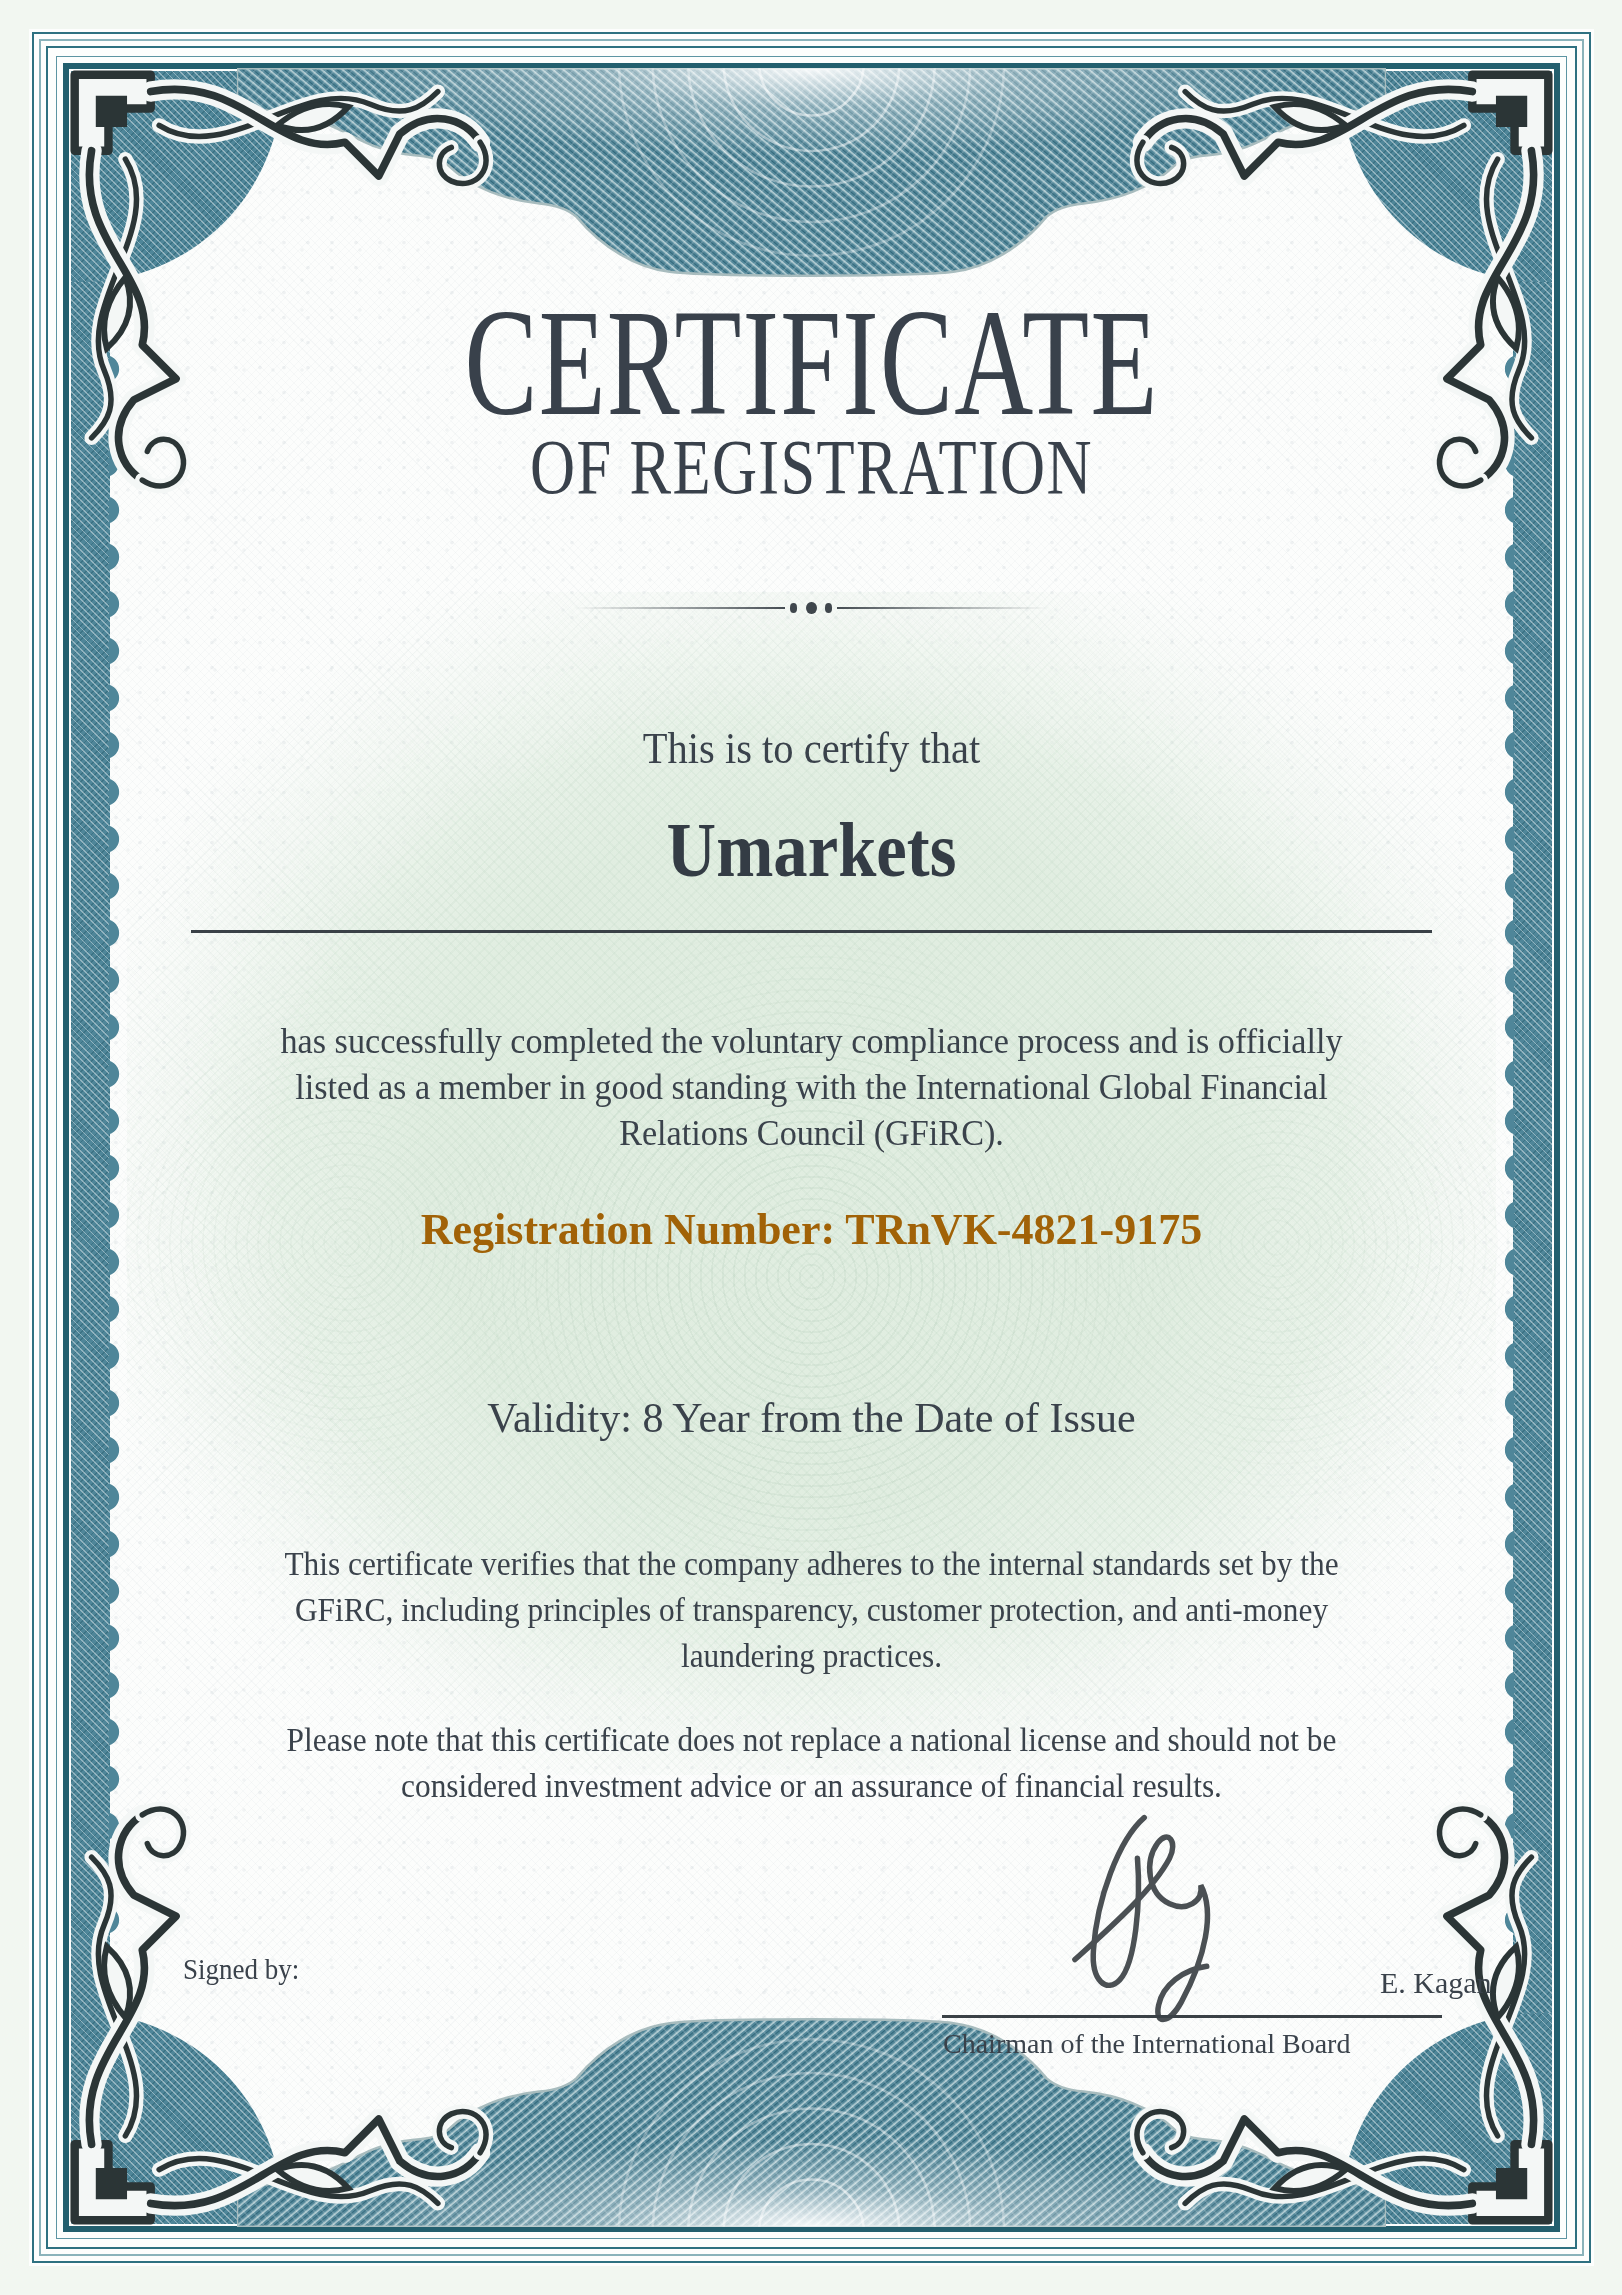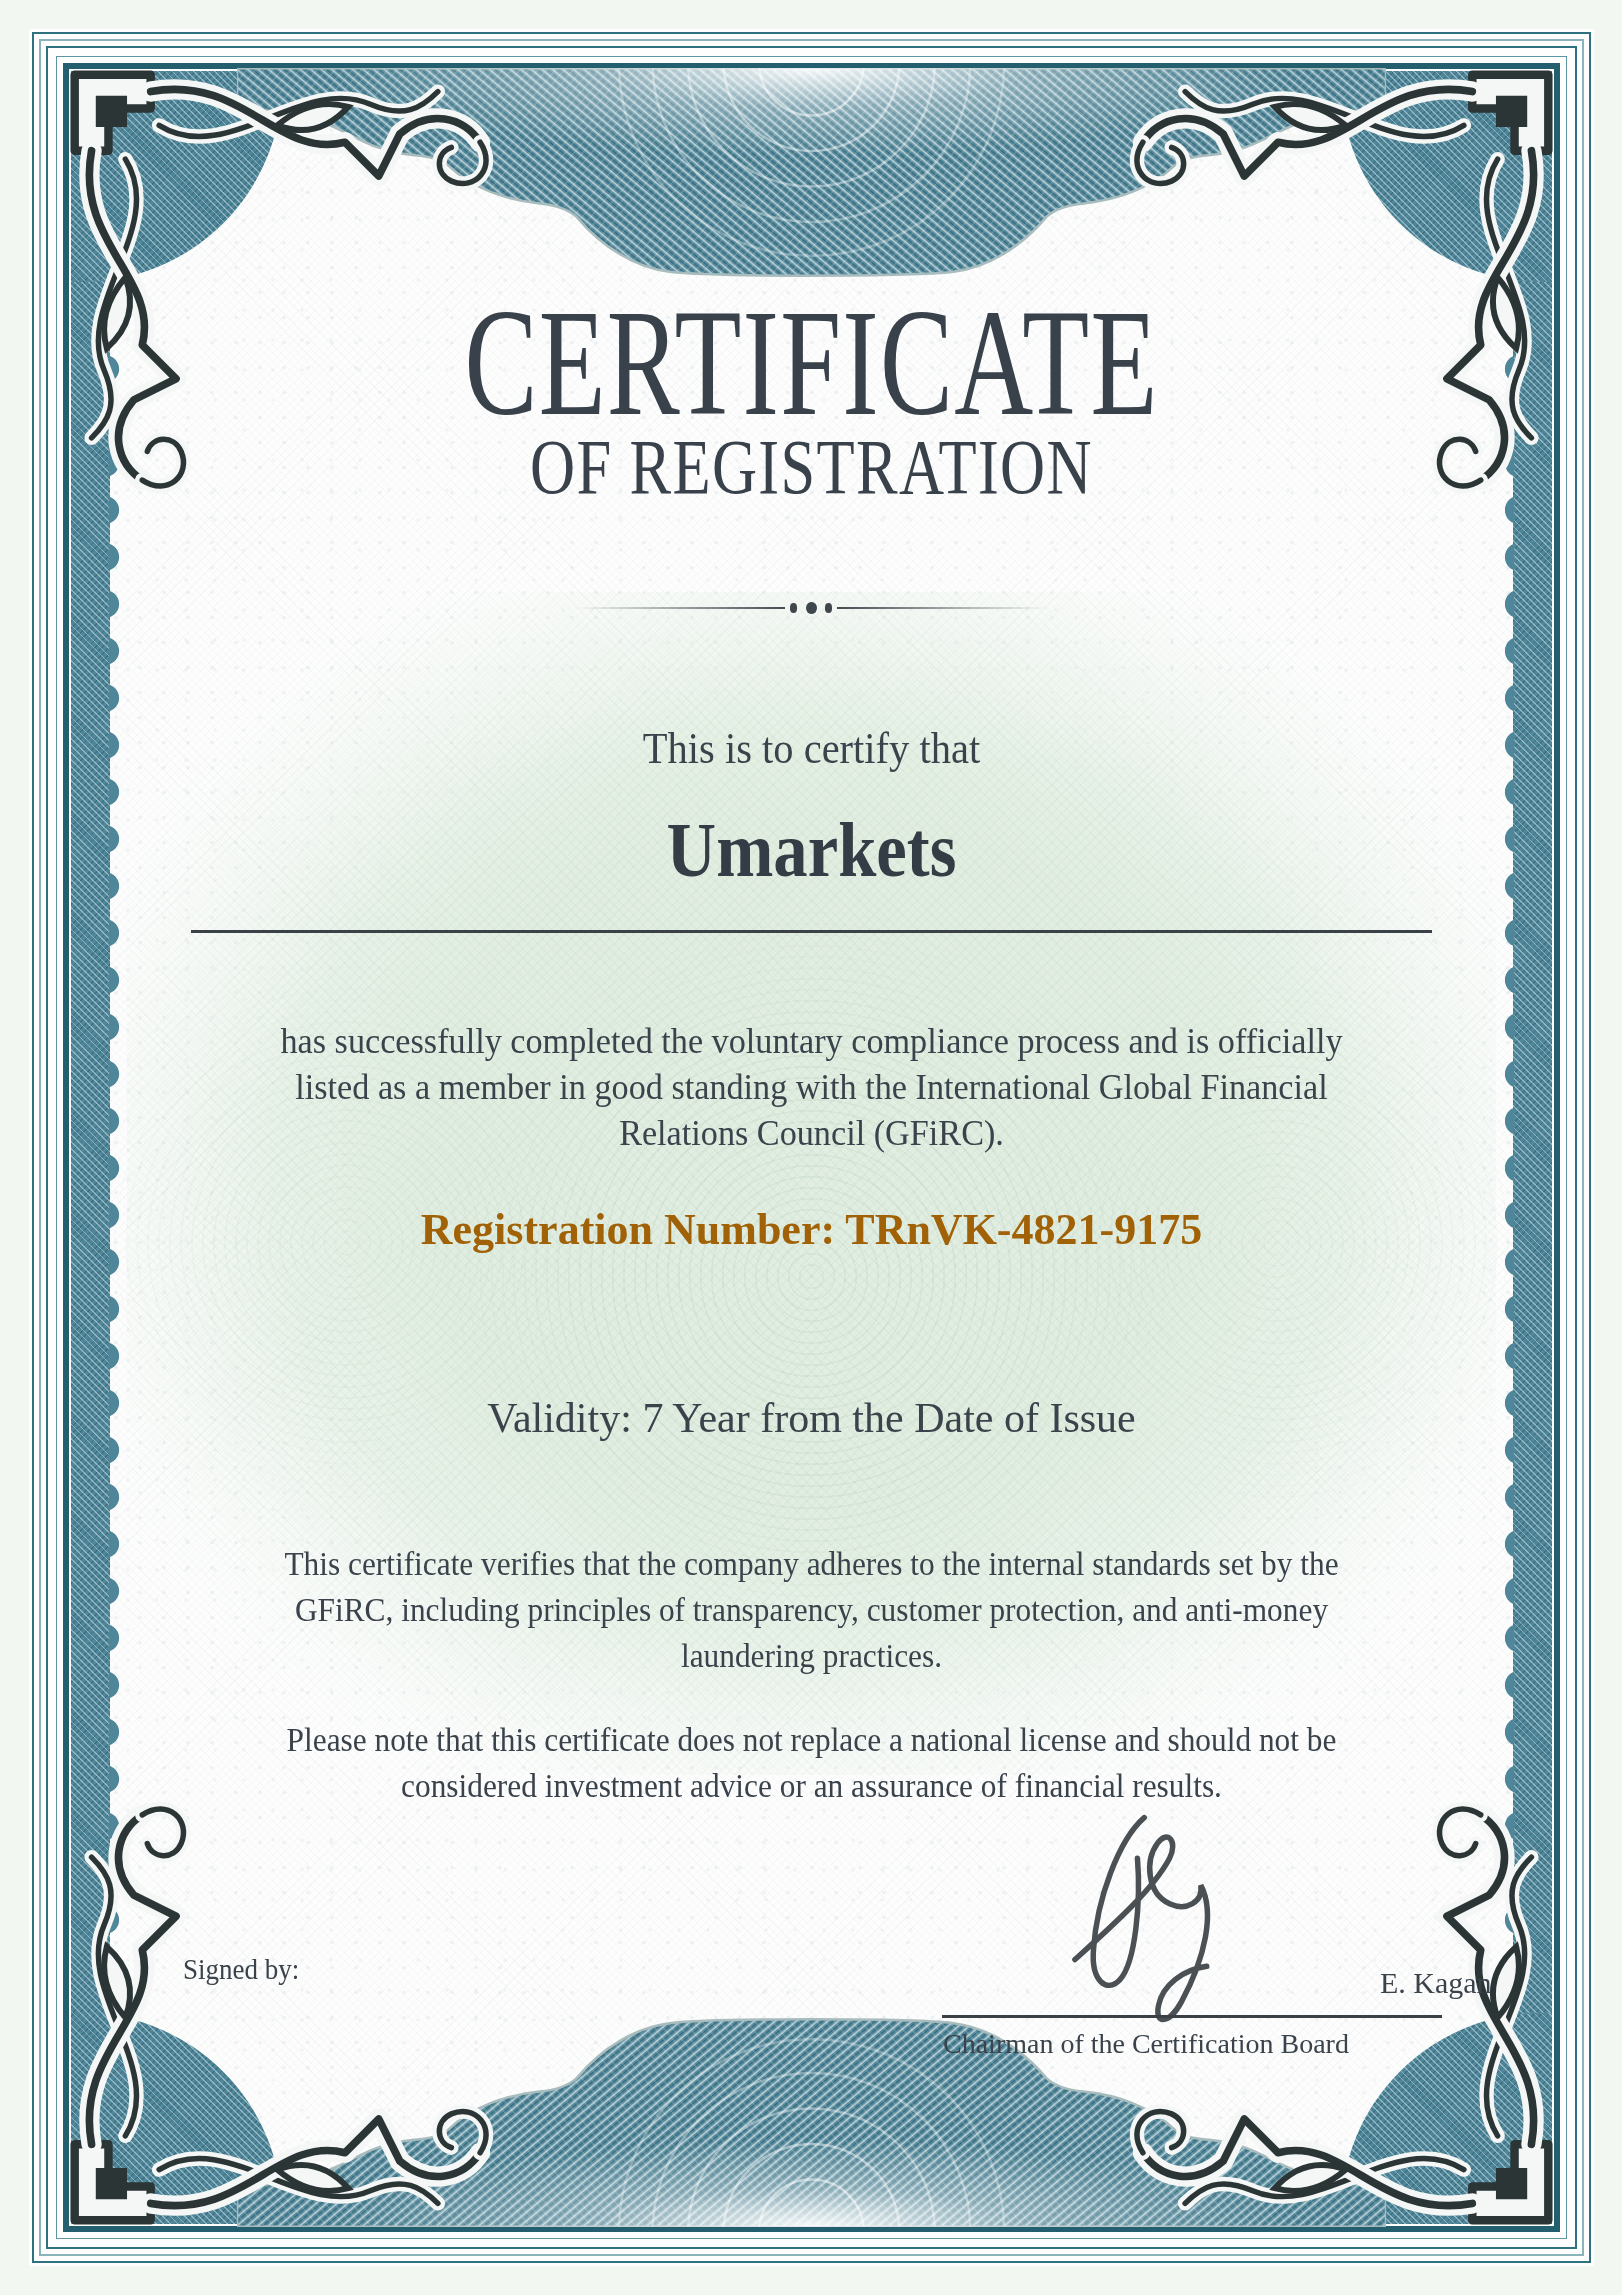--- a/index.html
+++ b/index.html
@@ -250,30 +250,30 @@
     <div class="dline dline-r"></div>
   </div>
 
   <div class="txt certify">This is to certify that</div>
   <div class="txt company">Umarkets</div>
   <div class="company-line"></div>
 
   <div class="txt para para1" style="left:237px;right:237px">has successfully completed the voluntary compliance process and is officially listed as a member in good standing with the International Global Financial Relations Council (GFiRC).</div>
 
   <div class="txt reg">Registration Number: TRnVK-4821-9175</div>
-  <div class="txt validity">Validity: 7 Year from the Date of Issue</div>
+  <div class="txt validity">Validity: 8 Year from the Date of Issue</div>
 
   <div class="txt para para2" style="left:237px;right:237px">This certificate verifies that the company adheres to the internal standards set by the GFiRC, including principles of transparency, customer protection, and anti-money laundering practices.</div>
   <div class="txt para para3" style="left:237px;right:237px">Please note that this certificate does not replace a national license and should not be considered investment advice or an assurance of financial results.</div>
 
   <div class="label signedby">Signed by:</div>
   <svg class="sigmark" viewBox="0 0 300 310">
     <g fill="none" stroke="#33393d" stroke-width="6.5" stroke-linecap="round" opacity=".88">
       <path d="M168 22 C 138 48, 112 118, 108 178 C 105 216, 124 230, 139 214 C 158 194, 164 120, 160 70"></path>
       <path d="M86 190 C 128 152, 178 108, 198 70 C 208 50, 196 36, 184 52 C 168 74, 172 112, 198 124 C 218 133, 238 122, 235 102 C 252 134, 240 188, 212 240 C 198 266, 180 268, 185 244 C 190 220, 214 202, 242 198"></path>
     </g>
   </svg>
   <div class="sigline"></div>
   <div class="label signame">E. Kagan</div>
-  <div class="label sigtitle">Chairman of the Certification Board</div>
+  <div class="label sigtitle">Chairman of the International Board</div>
 
 </div>
 
 
 </body></html>

